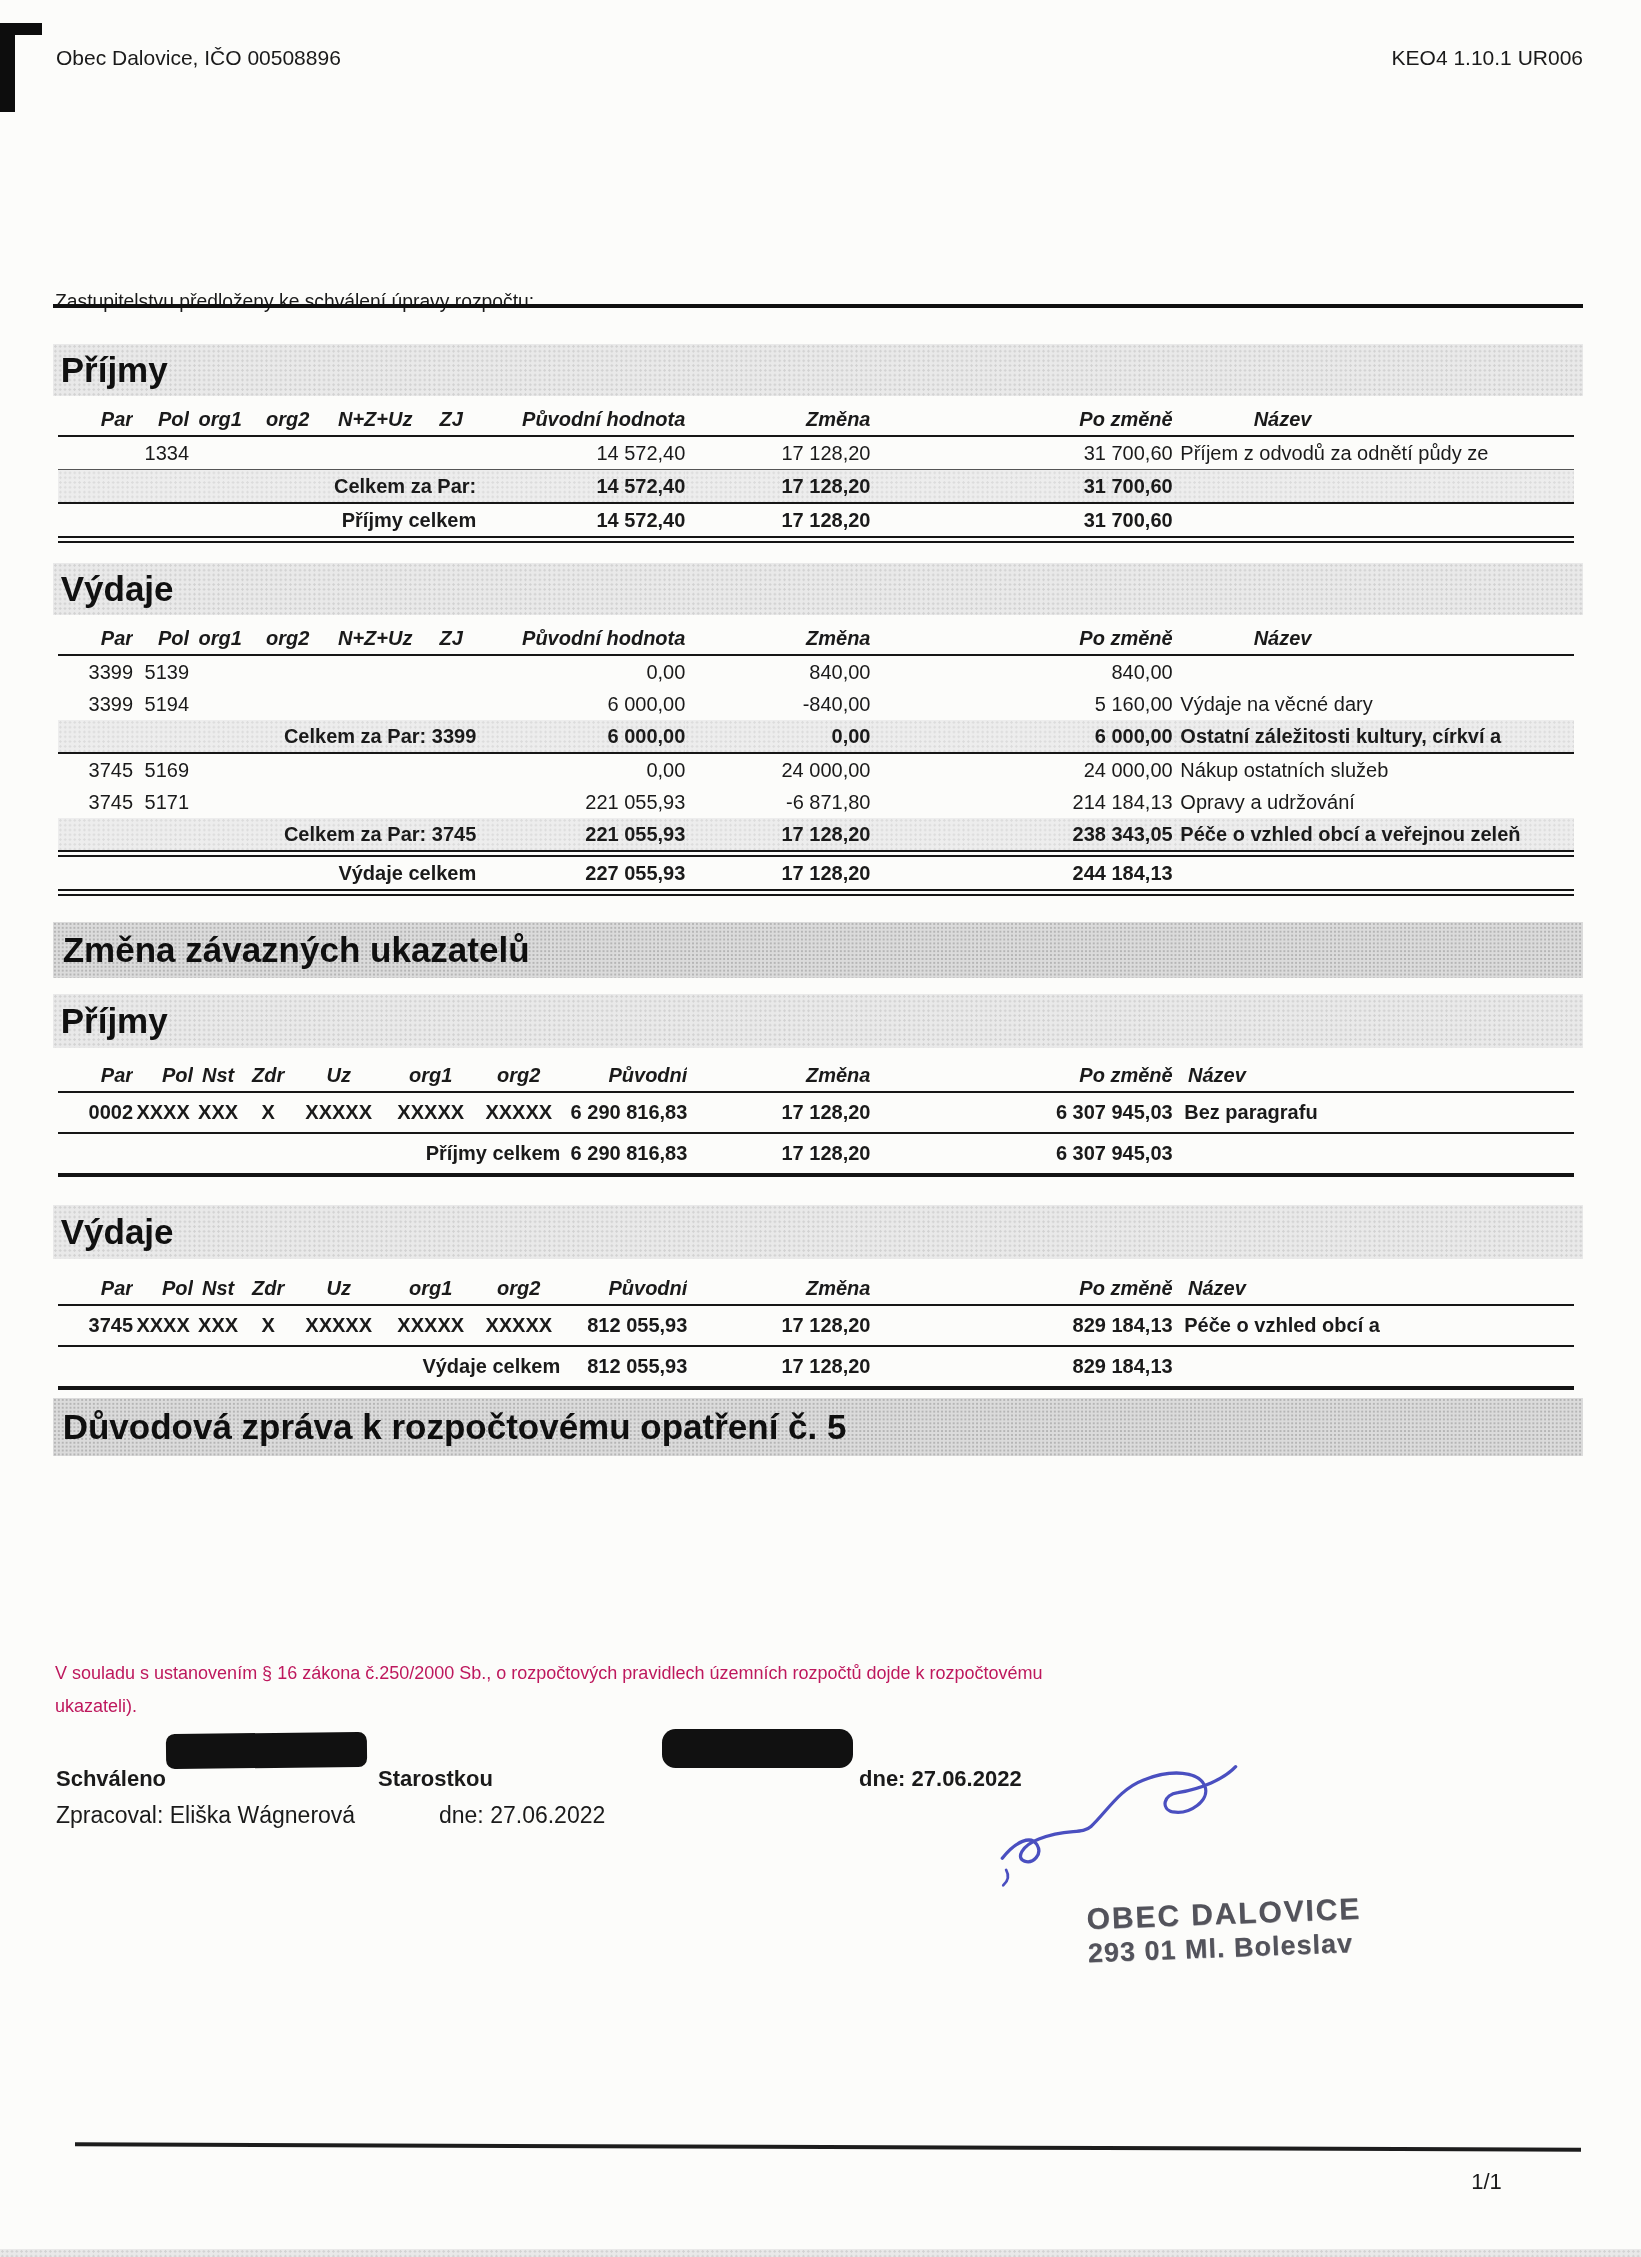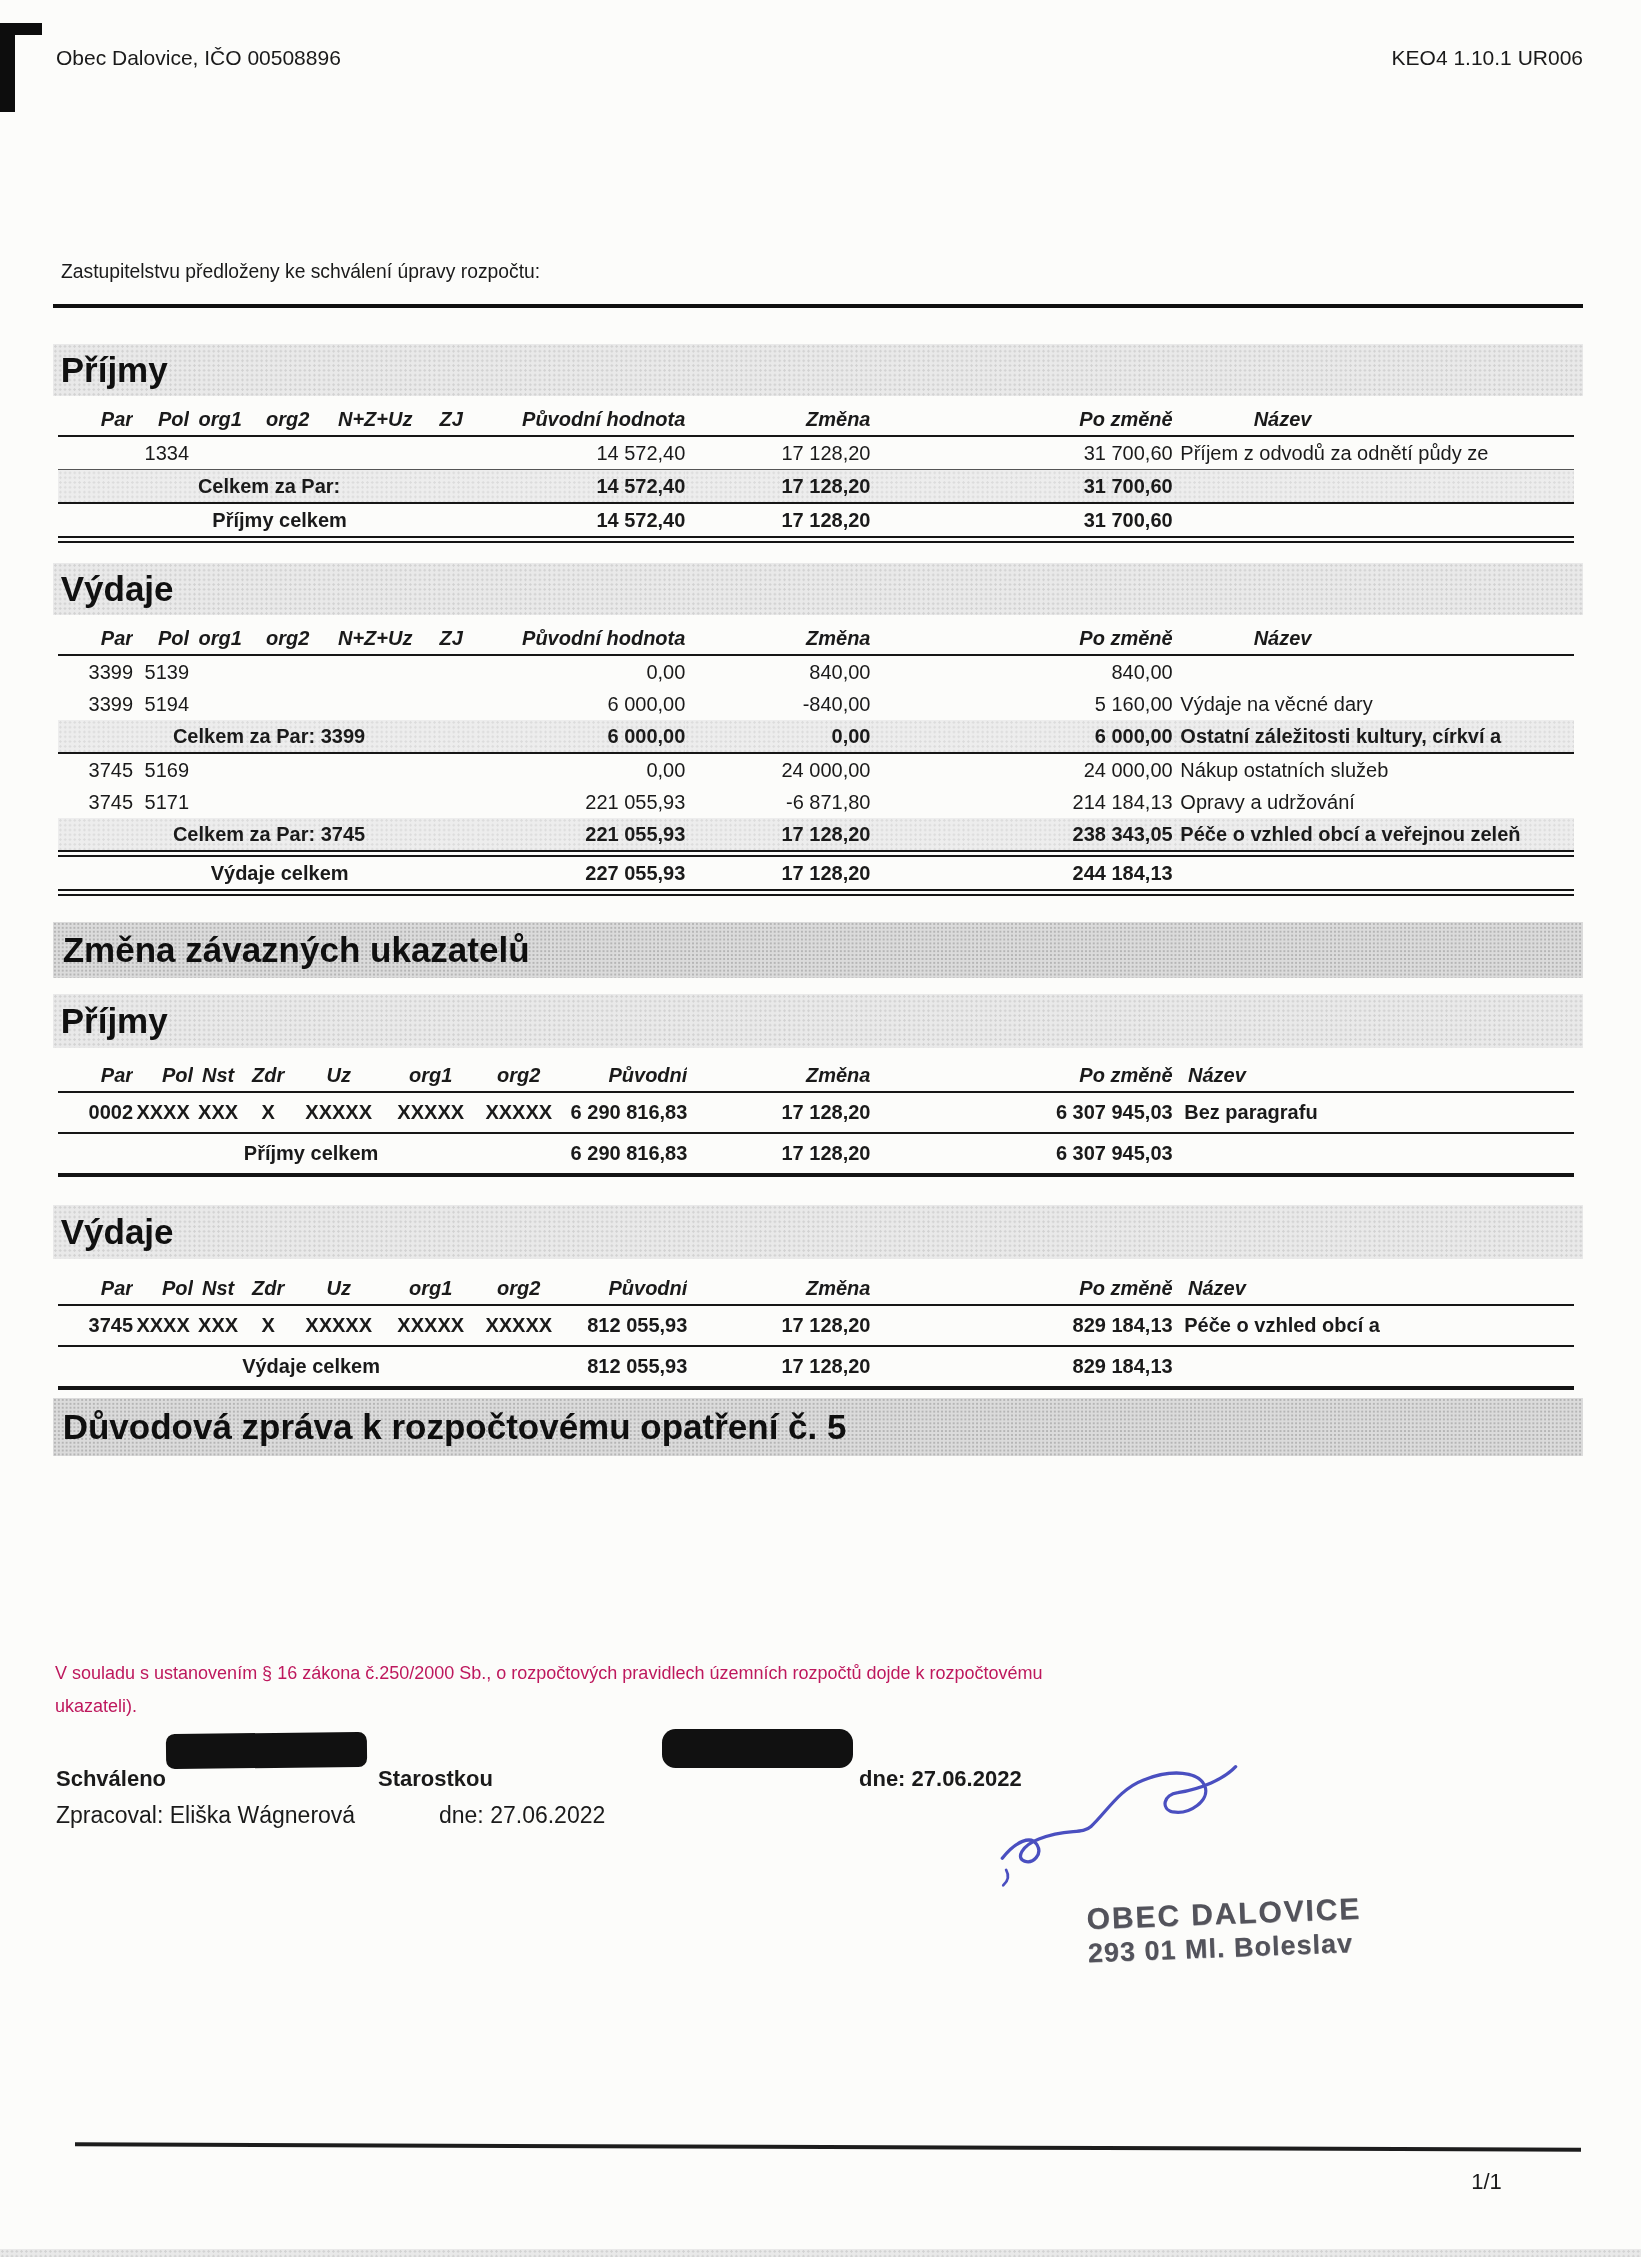--- a/index.html
+++ b/index.html
@@ -32,21 +32,21 @@
   tr.rr > td{height:39px;font-weight:bold;}
   tr.thin > td{border-bottom:1.9px solid #555;}
   tr.sep3 > td{border-bottom:2.9px solid #161616;}
   tr.sepd > td{border-bottom:7.7px double #161616;}
   .ra{text-align:right;}
   .ce{text-align:center;}
   .nm{text-align:left;padding-left:7.7px !important;}
   tr.th .nm{padding-left:81px !important;}
   .t34 tr.th .nm{padding-left:15.4px !important;}
   .t34 .nm{padding-left:11.6px !important;}
-  .lbl{text-align:center;padding-left:3.9px !important;font-weight:bold;}
+  .lbl{text-align:right;padding-left:3.9px !important;font-weight:bold;}
   .lbl2{padding-left:25px !important;}
   .b{font-weight:bold;}
   .dbl{height:2.9px;border-top:2.9px solid #141414;border-bottom:2.9px solid #141414;}
   .hvy{height:3.9px;background:#141414;}
 
   .para{font-size:18px;line-height:33px;color:#be185d;}
   .sign-bold{font-size:22px;font-weight:bold;margin-top:28px;}
   .sign-reg{font-size:23px;}
   .redact{background:#111;border-radius:8.7px;}
   .stamp{width:309px;text-align:center;transform:rotate(-2.2deg);color:#45454e;opacity:.92;text-shadow:0.5px 0.5px 0 rgba(70,70,80,.5);}
@@ -62,21 +62,21 @@
 <body>
 
 <div class="page">
 
   <div class="abs corner1"></div>
   <div class="abs corner2"></div>
 
   <div class="abs hdr-small" style="left:56px;top:46px;">Obec Dalovice, IČO 00508896</div>
   <div class="abs hdr-small" style="left:1342px;top:46px;width:241px;text-align:right;">KEO4 1.10.1 UR006</div>
 
-  <div class="abs subtitle" style="left:55px;top:261px;margin-left:6px;">Zastupitelstvu předloženy ke schválení úpravy rozpočtu:</div>
+  <div class="abs subtitle" style="left:55px;top:291px;">Zastupitelstvu předloženy ke schválení úpravy rozpočtu:</div>
   <div class="abs rule-thick" style="left:53px;top:304px;width:1530px;"></div>
 
   <div class="abs band ht-light" style="left:53px;top:344px;width:1530px;">Příjmy</div>
 
   <div class="tbl" style="left:58px;top:404px;">
     <table>
       <colgroup>
         <col style="width:75px">
           <col style="width:56px">
           <col style="width:62px">

